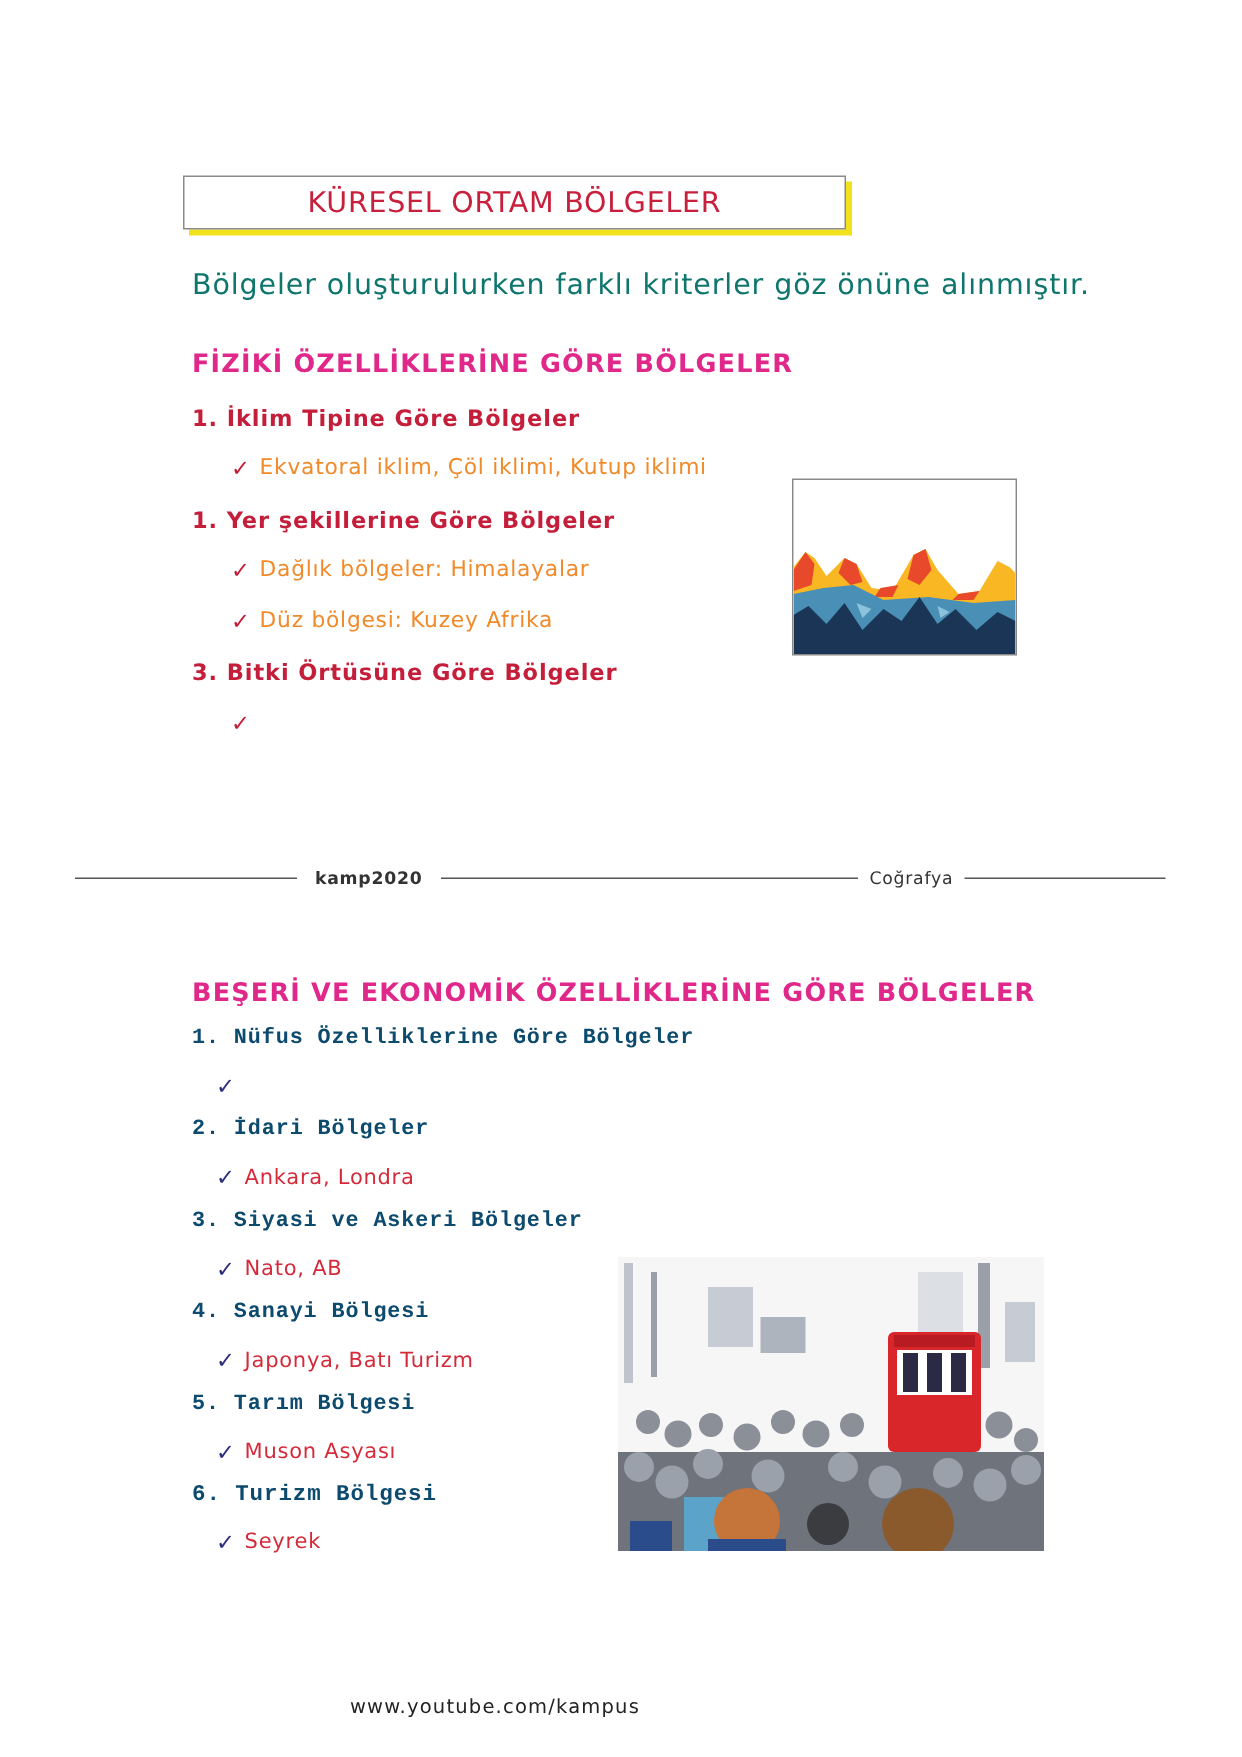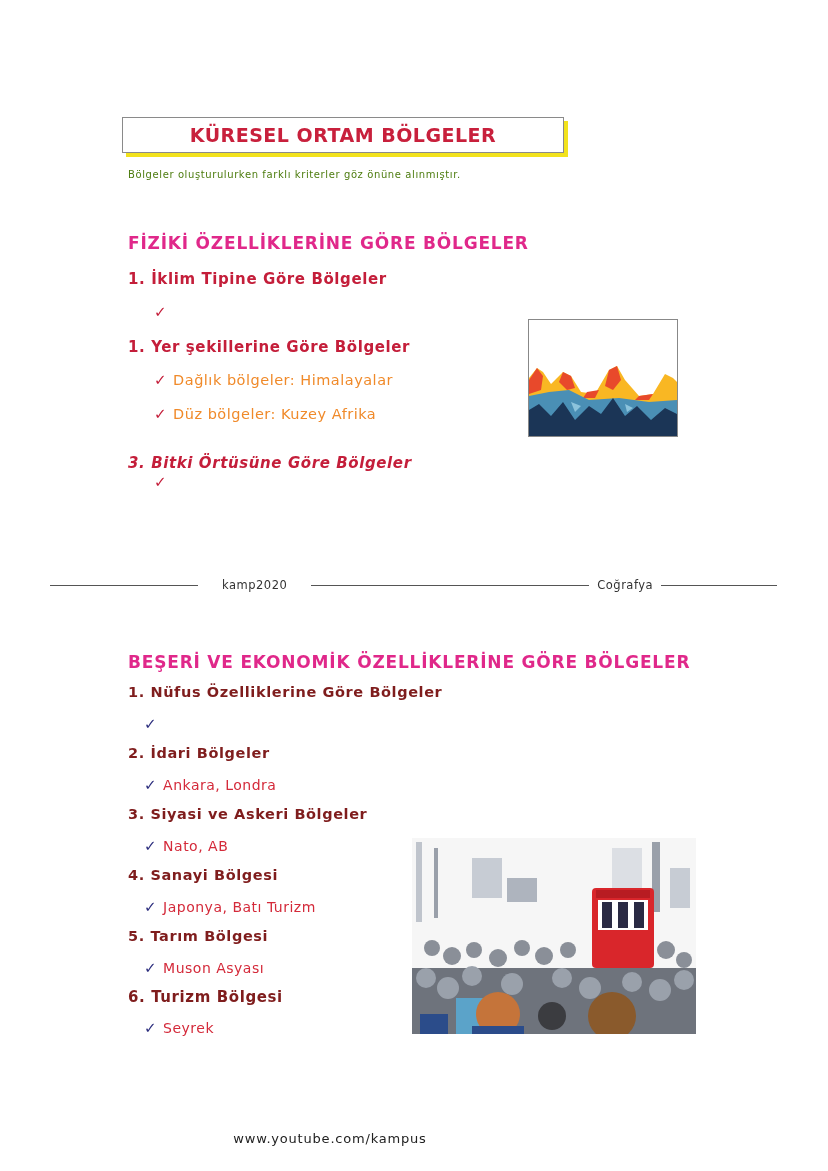--- a/index.html
+++ b/index.html
@@ -8,35 +8,35 @@
       font-family: "DejaVu Sans", sans-serif;
     }
     .title-box {
       position: absolute; left: 122px; top: 117px; width: 440px; height: 34px;
       border: 1px solid #8a8a8a; background: #fff;
       box-shadow: 4px 4px 0 #f2e21c;
       display: flex; align-items: center; justify-content: center;
     }
     .title-text {
       color: #c8203c; font-size: 19px; letter-spacing: 0.5px;
-      font-family: "DejaVu Sans", sans-serif; font-weight: bold;
+      font-family: "DejaVu Sans", sans-serif; font-weight: normal;
     }
     .intro {
-      position: absolute; left: 128px; top: 169px;
-      color: #4d7c0f; font-size: 10px; letter-spacing: 0.6px;
+      position: absolute; left: 128px; top: 179px;
+      color: #0f766e; font-size: 19px; letter-spacing: 0.6px;
     }
     .section-heading {
       position: absolute; left: 128px; font-size: 17px; font-weight: bold;
       letter-spacing: 0.8px; color: #e0288a;
     }
     .sub {
       position: absolute; left: 128px; font-size: 15px; font-weight: bold; letter-spacing: 0.6px;
     }
     .sub.red { color: #c41e3a; }
-    .sub.navy { color: #7f1d1d; }
+    .sub.navy { color: #0c4a6e; font-family: Liberation Mono, monospace; }
     .bullet {
       position: absolute; font-size: 14.5px; letter-spacing: 0.5px;
       display: flex; align-items: center; gap: 6px;
     }
     .bullet.orange { left: 154px; color: #f08a2a; }
     .bullet.orange .check { color: #c41e3a; }
     .bullet.red { left: 144px; color: #d42a3a; font-size: 14px; }
     .bullet.red .check { color: #2d2f7e; }
     .check { font-size: 15px; font-weight: bold; }
 
@@ -64,33 +64,34 @@
 <div class="title-box">
   <span class="title-text">KÜRESEL ORTAM BÖLGELER</span>
 </div>
 <div class="intro">Bölgeler oluşturulurken farklı kriterler göz önüne alınmıştır.</div>
 
 <div class="section-heading" style="top:233px;">FİZİKİ ÖZELLİKLERİNE GÖRE BÖLGELER</div>
 
 <div class="sub red" style="top:270px;">1. İklim Tipine Göre Bölgeler</div>
 <div class="bullet orange" style="top:303px;">
   <span class="check">✓</span>
+  <span>Ekvatoral iklim, Çöl iklimi, Kutup iklimi</span>
 </div>
 
 <div class="sub red" style="top:338px;">1. Yer şekillerine Göre Bölgeler</div>
 <div class="bullet orange" style="top:371px;">
   <span class="check">✓</span>
   <span>Dağlık bölgeler: Himalayalar</span>
 </div>
 <div class="bullet orange" style="top:405px;">
   <span class="check">✓</span>
-  <span>Düz bölgeler: Kuzey Afrika</span>
-</div>
-
-<div class="sub red" style="top:454px;font-style:italic;">3. Bitki Örtüsüne Göre Bölgeler</div>
+  <span>Düz bölgesi: Kuzey Afrika</span>
+</div>
+
+<div class="sub red" style="top:439px;">3. Bitki Örtüsüne Göre Bölgeler</div>
 <div class="bullet orange" style="top:473px;">
   <span class="check">✓</span>
 </div>
 
 <div class="mountain-img">
   <svg width="148" height="116" viewBox="0 0 148 116">
     <rect width="148" height="116" fill="#ffffff"></rect>
     <polygon points="0,58 8,48 14,52 22,64 34,52 42,56 52,72 66,74 80,50 88,46 96,60 110,76 124,74 136,54 144,58 148,62 148,82 0,82" fill="#f9b723"></polygon>
     <polygon points="0,60 8,48 14,56 12,70 0,74" fill="#e8492b"></polygon>
     <polygon points="80,50 88,46 92,60 84,70 76,66" fill="#e8492b"></polygon>
@@ -99,21 +100,21 @@
     <polygon points="110,76 124,74 120,80 106,80" fill="#e8492b"></polygon>
     <polygon points="0,76 20,72 40,70 60,80 90,78 120,82 148,80 148,116 0,116" fill="#4a8fb5"></polygon>
     <polygon points="0,90 10,84 22,96 34,82 46,100 60,86 72,94 84,78 96,96 108,86 122,100 136,88 148,94 148,116 0,116" fill="#1b3556"></polygon>
     <polygon points="42,82 52,86 46,92" fill="#8cc3dc"></polygon>
     <polygon points="96,84 104,88 98,92" fill="#8cc3dc"></polygon>
   </svg>
 </div>
 
 <div class="footer-divider">
   <div class="line" style="width:148px;"></div>
-  <span style="margin:0 24px;">kamp2020</span>
+  <span style="margin:0 12px;font-weight:bold;">kamp2020</span>
   <div class="line" style="width:278px;"></div>
   <span style="margin:0 8px;">Coğrafya</span>
   <div class="line" style="flex:1;"></div>
 </div>
 
 <div class="section-heading" style="top:652px;">BEŞERİ VE EKONOMİK ÖZELLİKLERİNE GÖRE BÖLGELER</div>
 
 <div class="sub navy" style="top:684px; font-size:14.5px;">1. Nüfus Özelliklerine Göre Bölgeler</div>
 <div class="bullet red" style="top:715px;">
   <span class="check">✓</span>

